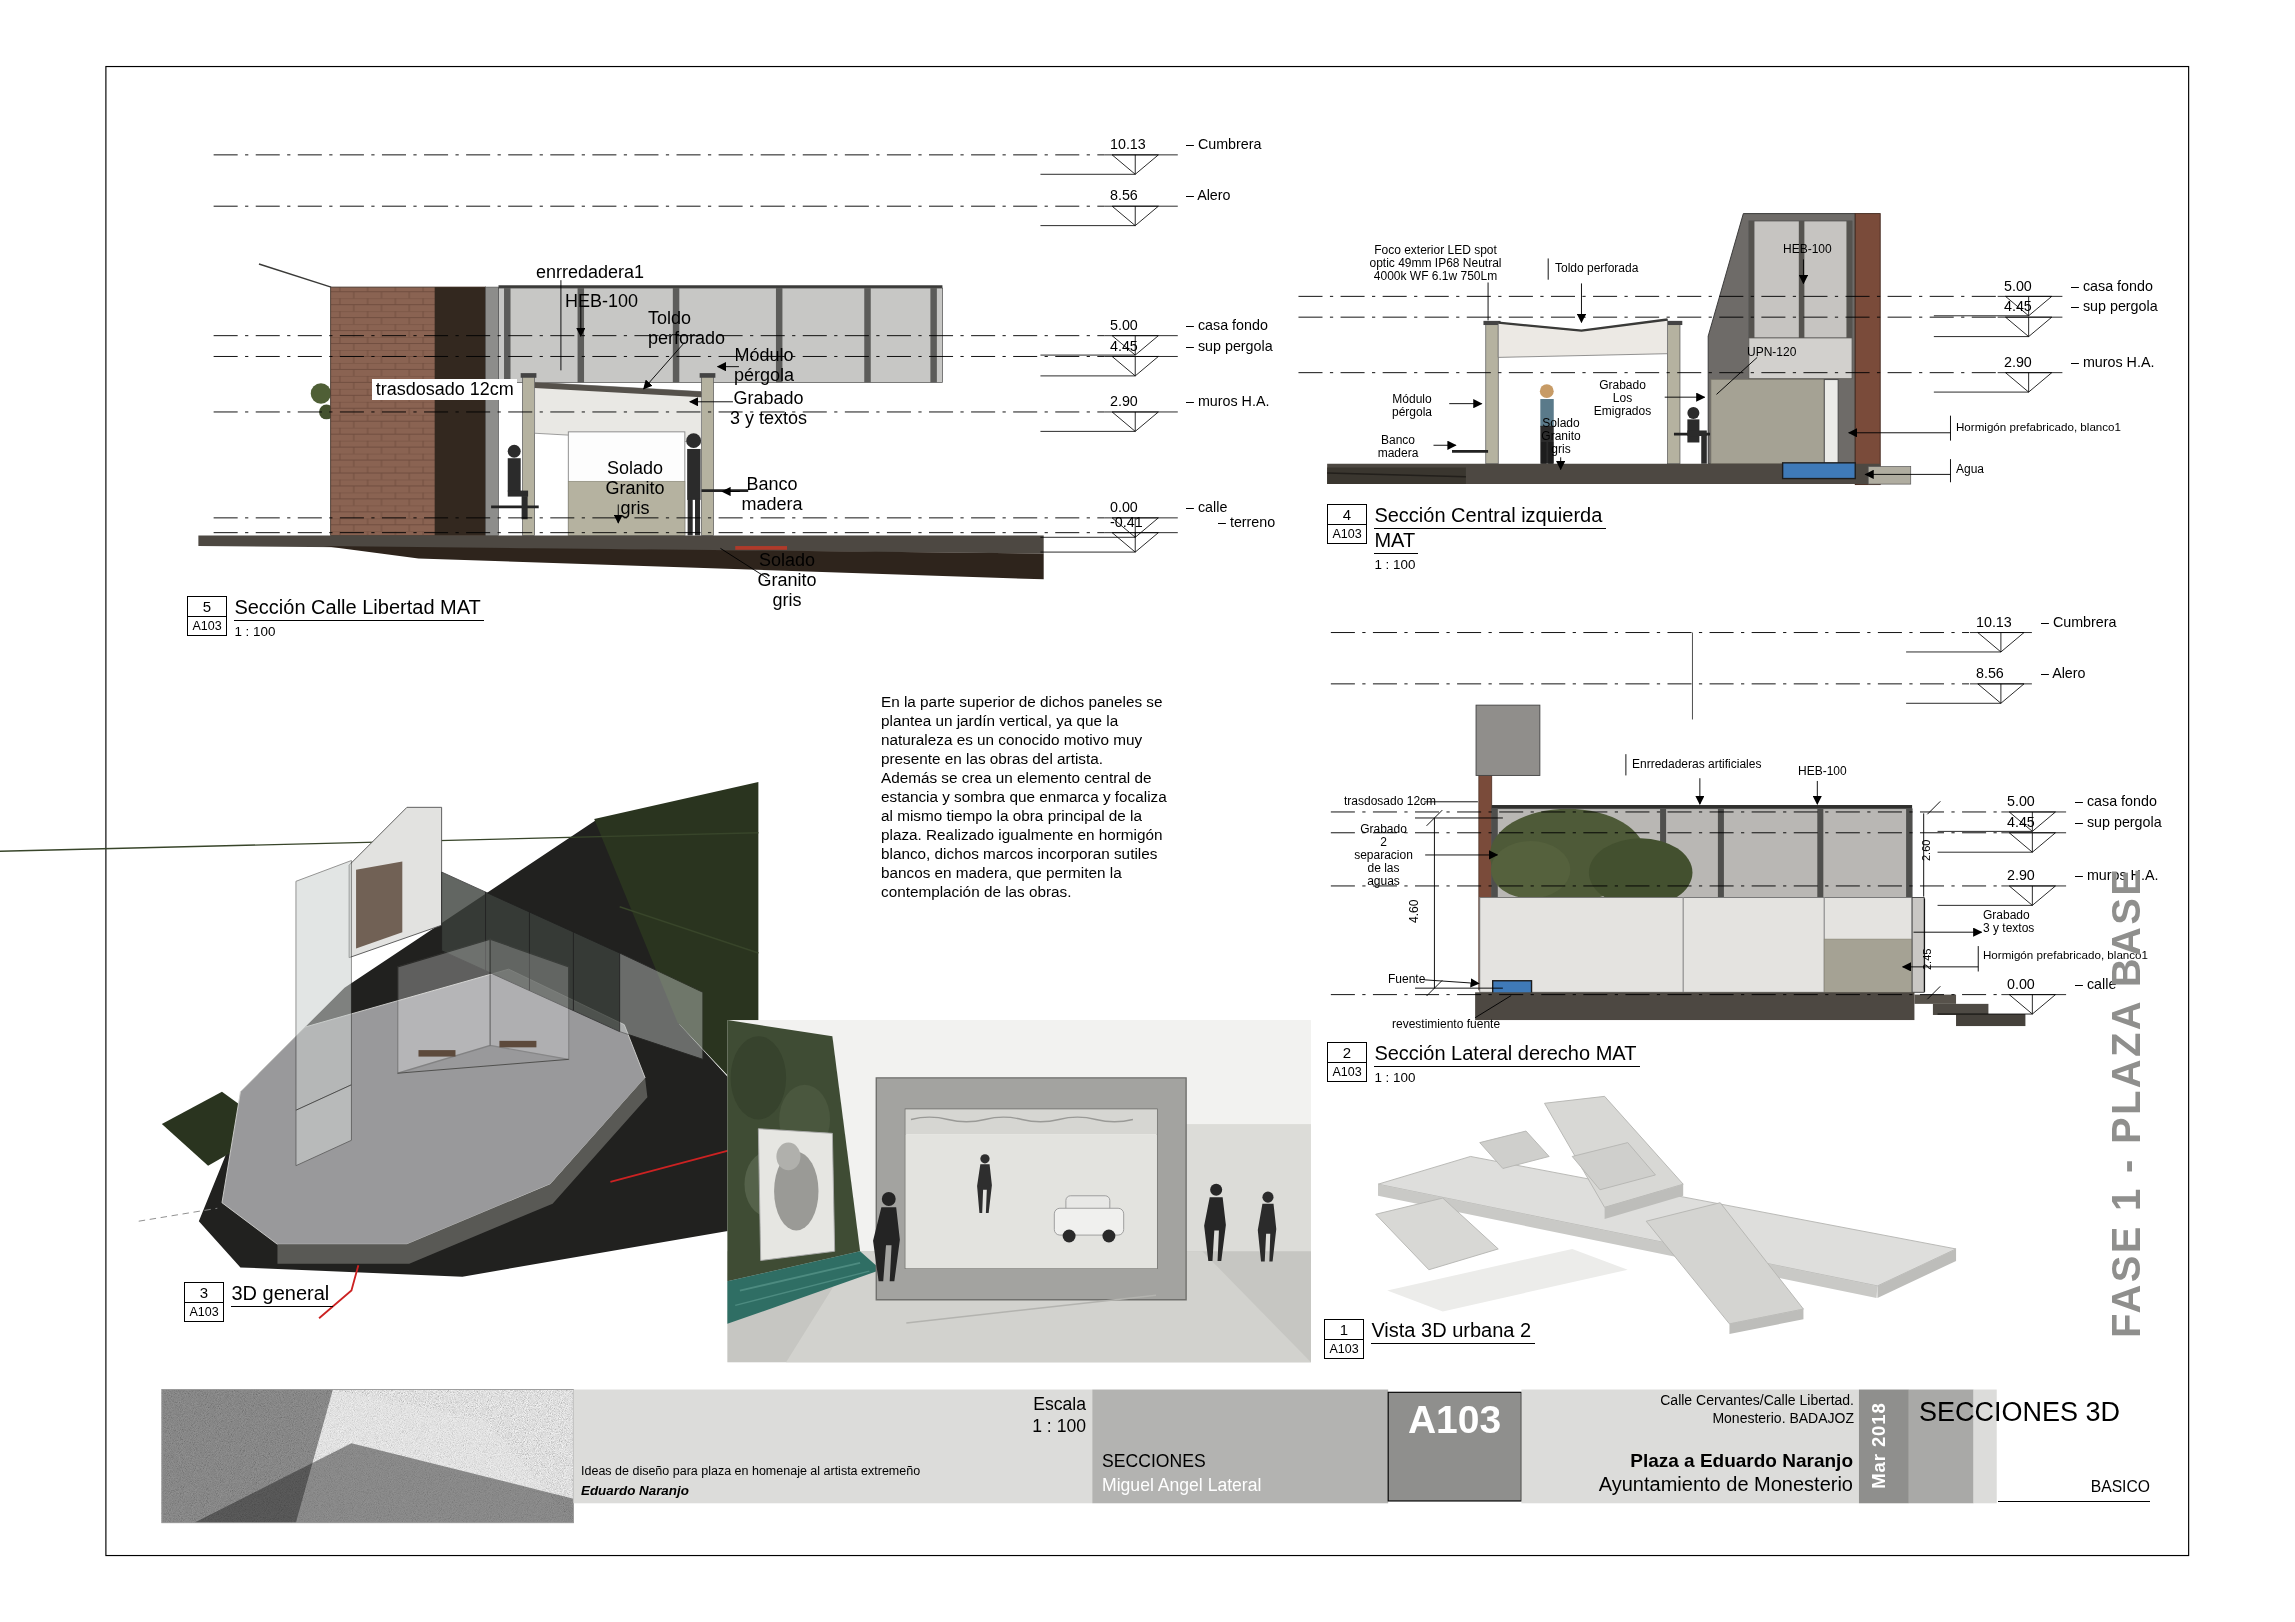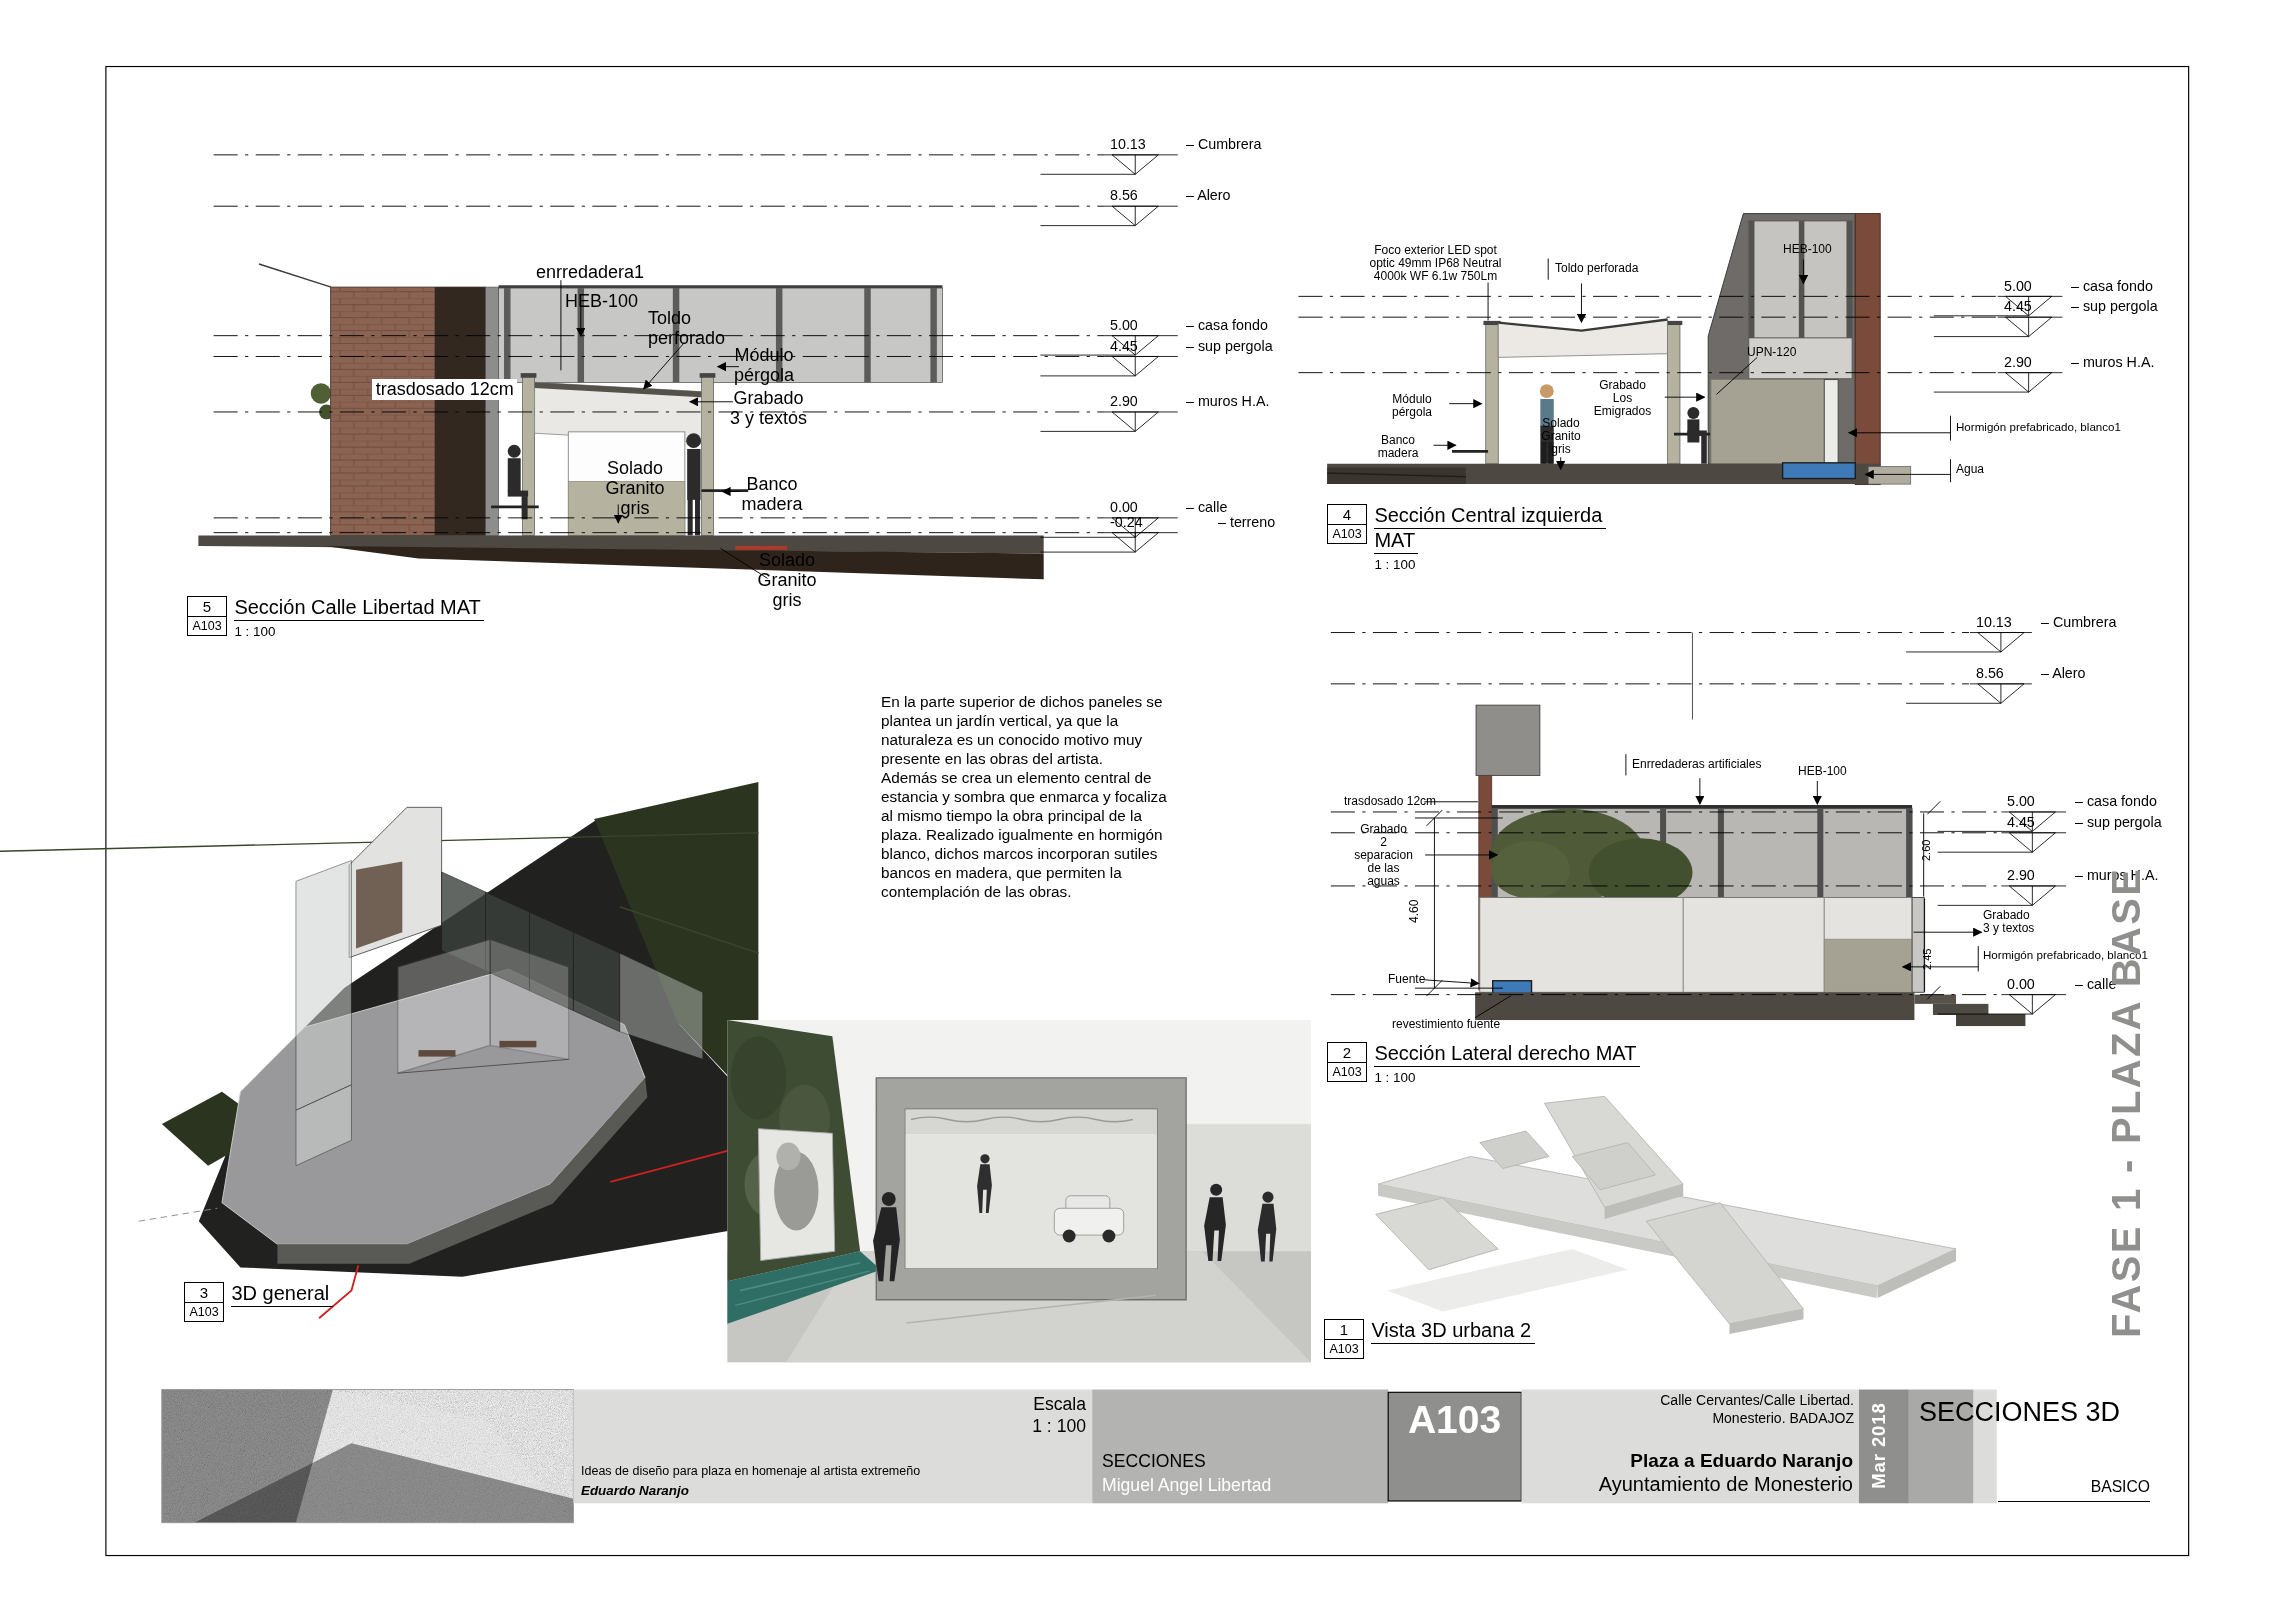--- a/index.html
+++ b/index.html
@@ -397,21 +397,21 @@
       <div class="lvl" style="left: 1110px; top: 187px;">8.56</div>
       <div class="lvl" style="left: 1186px; top: 187px;">– Alero</div>
       <div class="lvl" style="left: 1110px; top: 317px;">5.00</div>
       <div class="lvl" style="left: 1186px; top: 317px;">– casa fondo</div>
       <div class="lvl" style="left: 1110px; top: 338px;">4.45</div>
       <div class="lvl" style="left: 1186px; top: 338px;">– sup pergola</div>
       <div class="lvl" style="left: 1110px; top: 393px;">2.90</div>
       <div class="lvl" style="left: 1186px; top: 393px;">– muros H.A.</div>
       <div class="lvl" style="left: 1110px; top: 499px;">0.00</div>
       <div class="lvl" style="left: 1186px; top: 499px;">– calle</div>
-      <div class="lvl" style="left: 1110px; top: 514px;">-0.24</div>
+      <div class="lvl" style="left: 1110px; top: 514px;">-0.41</div>
       <div class="lvl" style="left: 1218px; top: 514px;">– terreno</div>
       <div class="lvl" style="left: 2004px; top: 278px;">5.00</div>
       <div class="lvl" style="left: 2071px; top: 278px;">– casa fondo</div>
       <div class="lvl" style="left: 2004px; top: 298px;">4.45</div>
       <div class="lvl" style="left: 2071px; top: 298px;">– sup pergola</div>
       <div class="lvl" style="left: 2004px; top: 354px;">2.90</div>
       <div class="lvl" style="left: 2071px; top: 354px;">– muros H.A.</div>
       <div class="lvl" style="left: 1976px; top: 614px;">10.13</div>
       <div class="lvl" style="left: 2041px; top: 614px;">– Cumbrera</div>
       <div class="lvl" style="left: 1976px; top: 665px;">8.56</div>
@@ -496,21 +496,21 @@
   </div>
 </div>
 
 <div class="tb right" style="left:962px;top:1393px;width:124px;font-size:17.6px;line-height:22px;">
   <div>Escala</div>
   <div>1 : 100</div>
 </div>
 <div class="tb" style="left:581px;top:1464px;font-size:12.5px;">Ideas de diseño para plaza en homenaje al artista extremeño</div>
 <div class="tb b i" style="left:581px;top:1483px;font-size:13.4px;">Eduardo Naranjo</div>
 <div class="tb" style="left:1102px;top:1451px;font-size:17.6px;">SECCIONES</div>
-<div class="tb w" style="left:1102px;top:1475px;font-size:17.6px;">Miguel Angel Libertad</div>
+<div class="tb w" style="left:1102px;top:1475px;font-size:17.6px;">Miguel Angel Lateral</div>
 <div class="tb b w" style="left:1388px;top:1398px;width:133px;text-align:center;font-size:39px;">A103</div>
 <div class="tb right" style="left:1582px;top:1391px;width:272px;font-size:14px;line-height:18.5px;">Calle Cervantes/Calle Libertad.</div>
 <div class="tb right" style="left:1582px;top:1410px;width:272px;font-size:14px;">Monesterio. BADAJOZ</div>
 <div class="tb right b" style="left:1526px;top:1450px;width:327px;font-size:19px;">Plaza a Eduardo Naranjo</div>
 <div class="tb right" style="left:1526px;top:1473px;width:327px;font-size:20px;">Ayuntamiento de Monesterio</div>
 <div class="tb b w" style="left:1868px;top:1499px;width:107px;transform-origin:0 0;transform:rotate(-90deg);font-size:18.5px;letter-spacing:0.9px;text-align:center;">Mar 2018</div>
 <div class="tb" style="left:1919px;top:1397px;font-size:27px;white-space:nowrap;">SECCIONES 3D</div>
 <div class="tb right" style="left:1998px;top:1478px;width:152px;font-size:15.7px;border-bottom:1.4px solid #000;padding-bottom:4.6px;">BASICO</div>
 
 </div>

